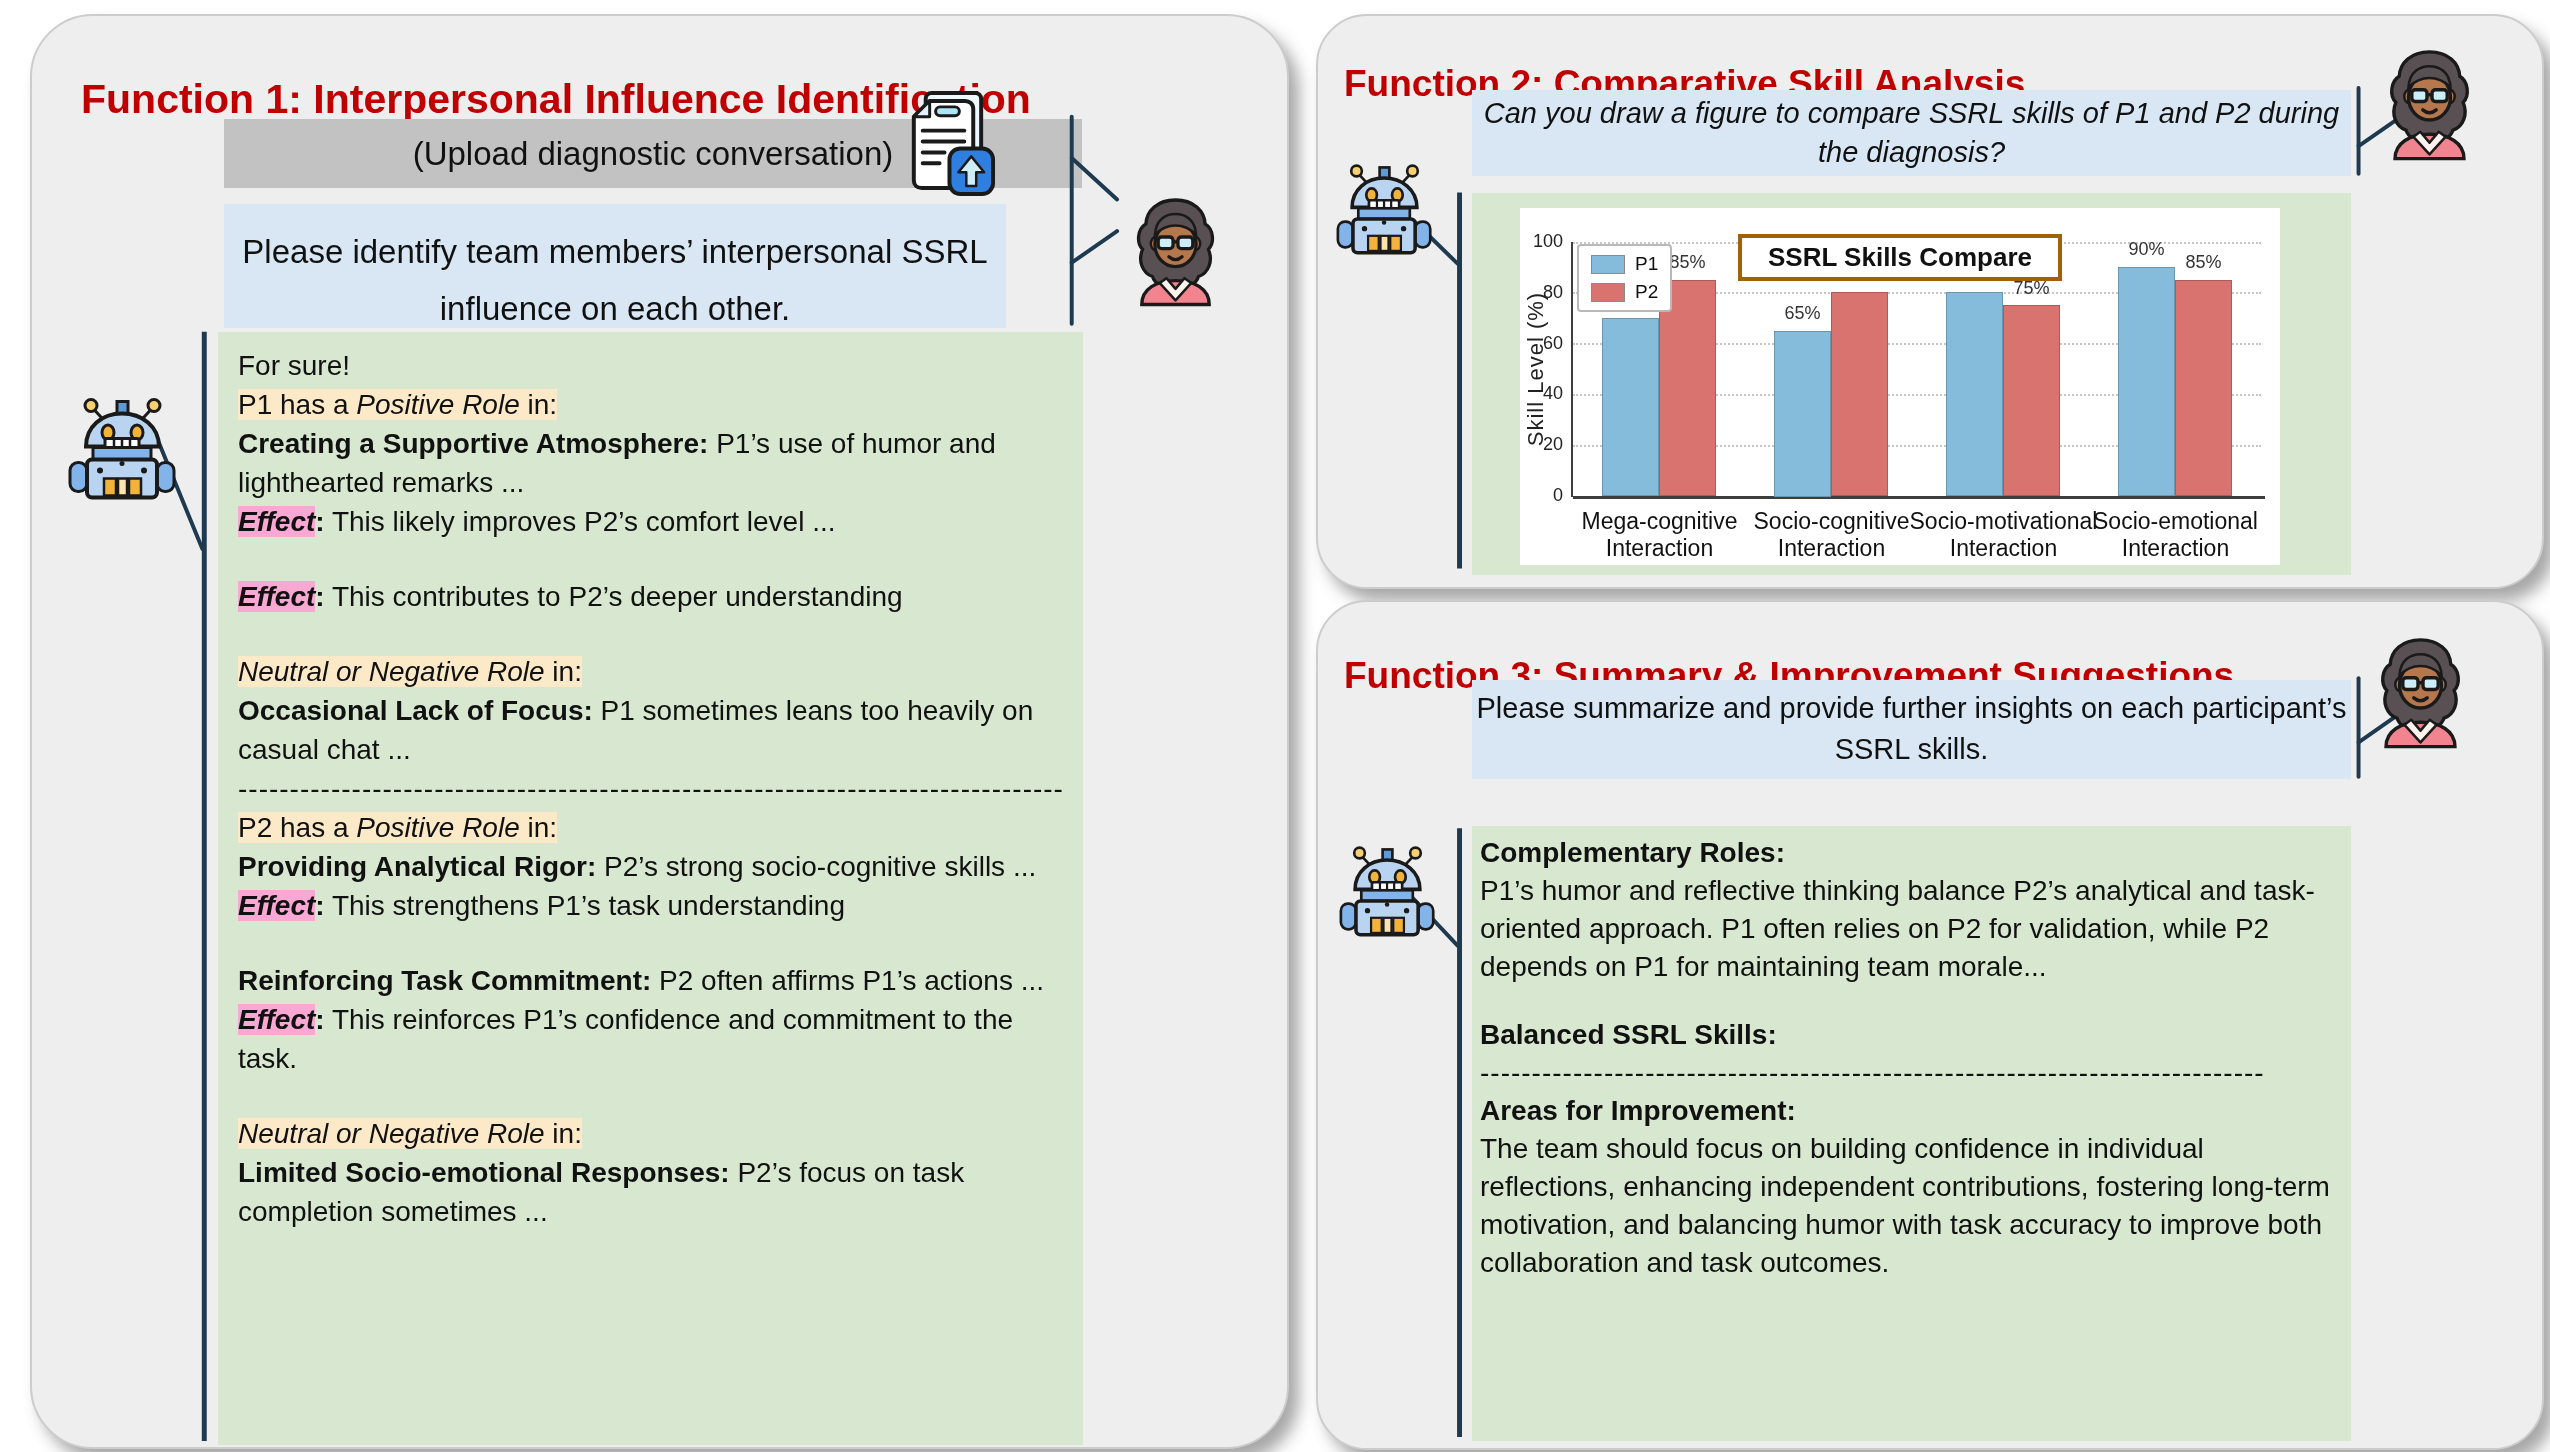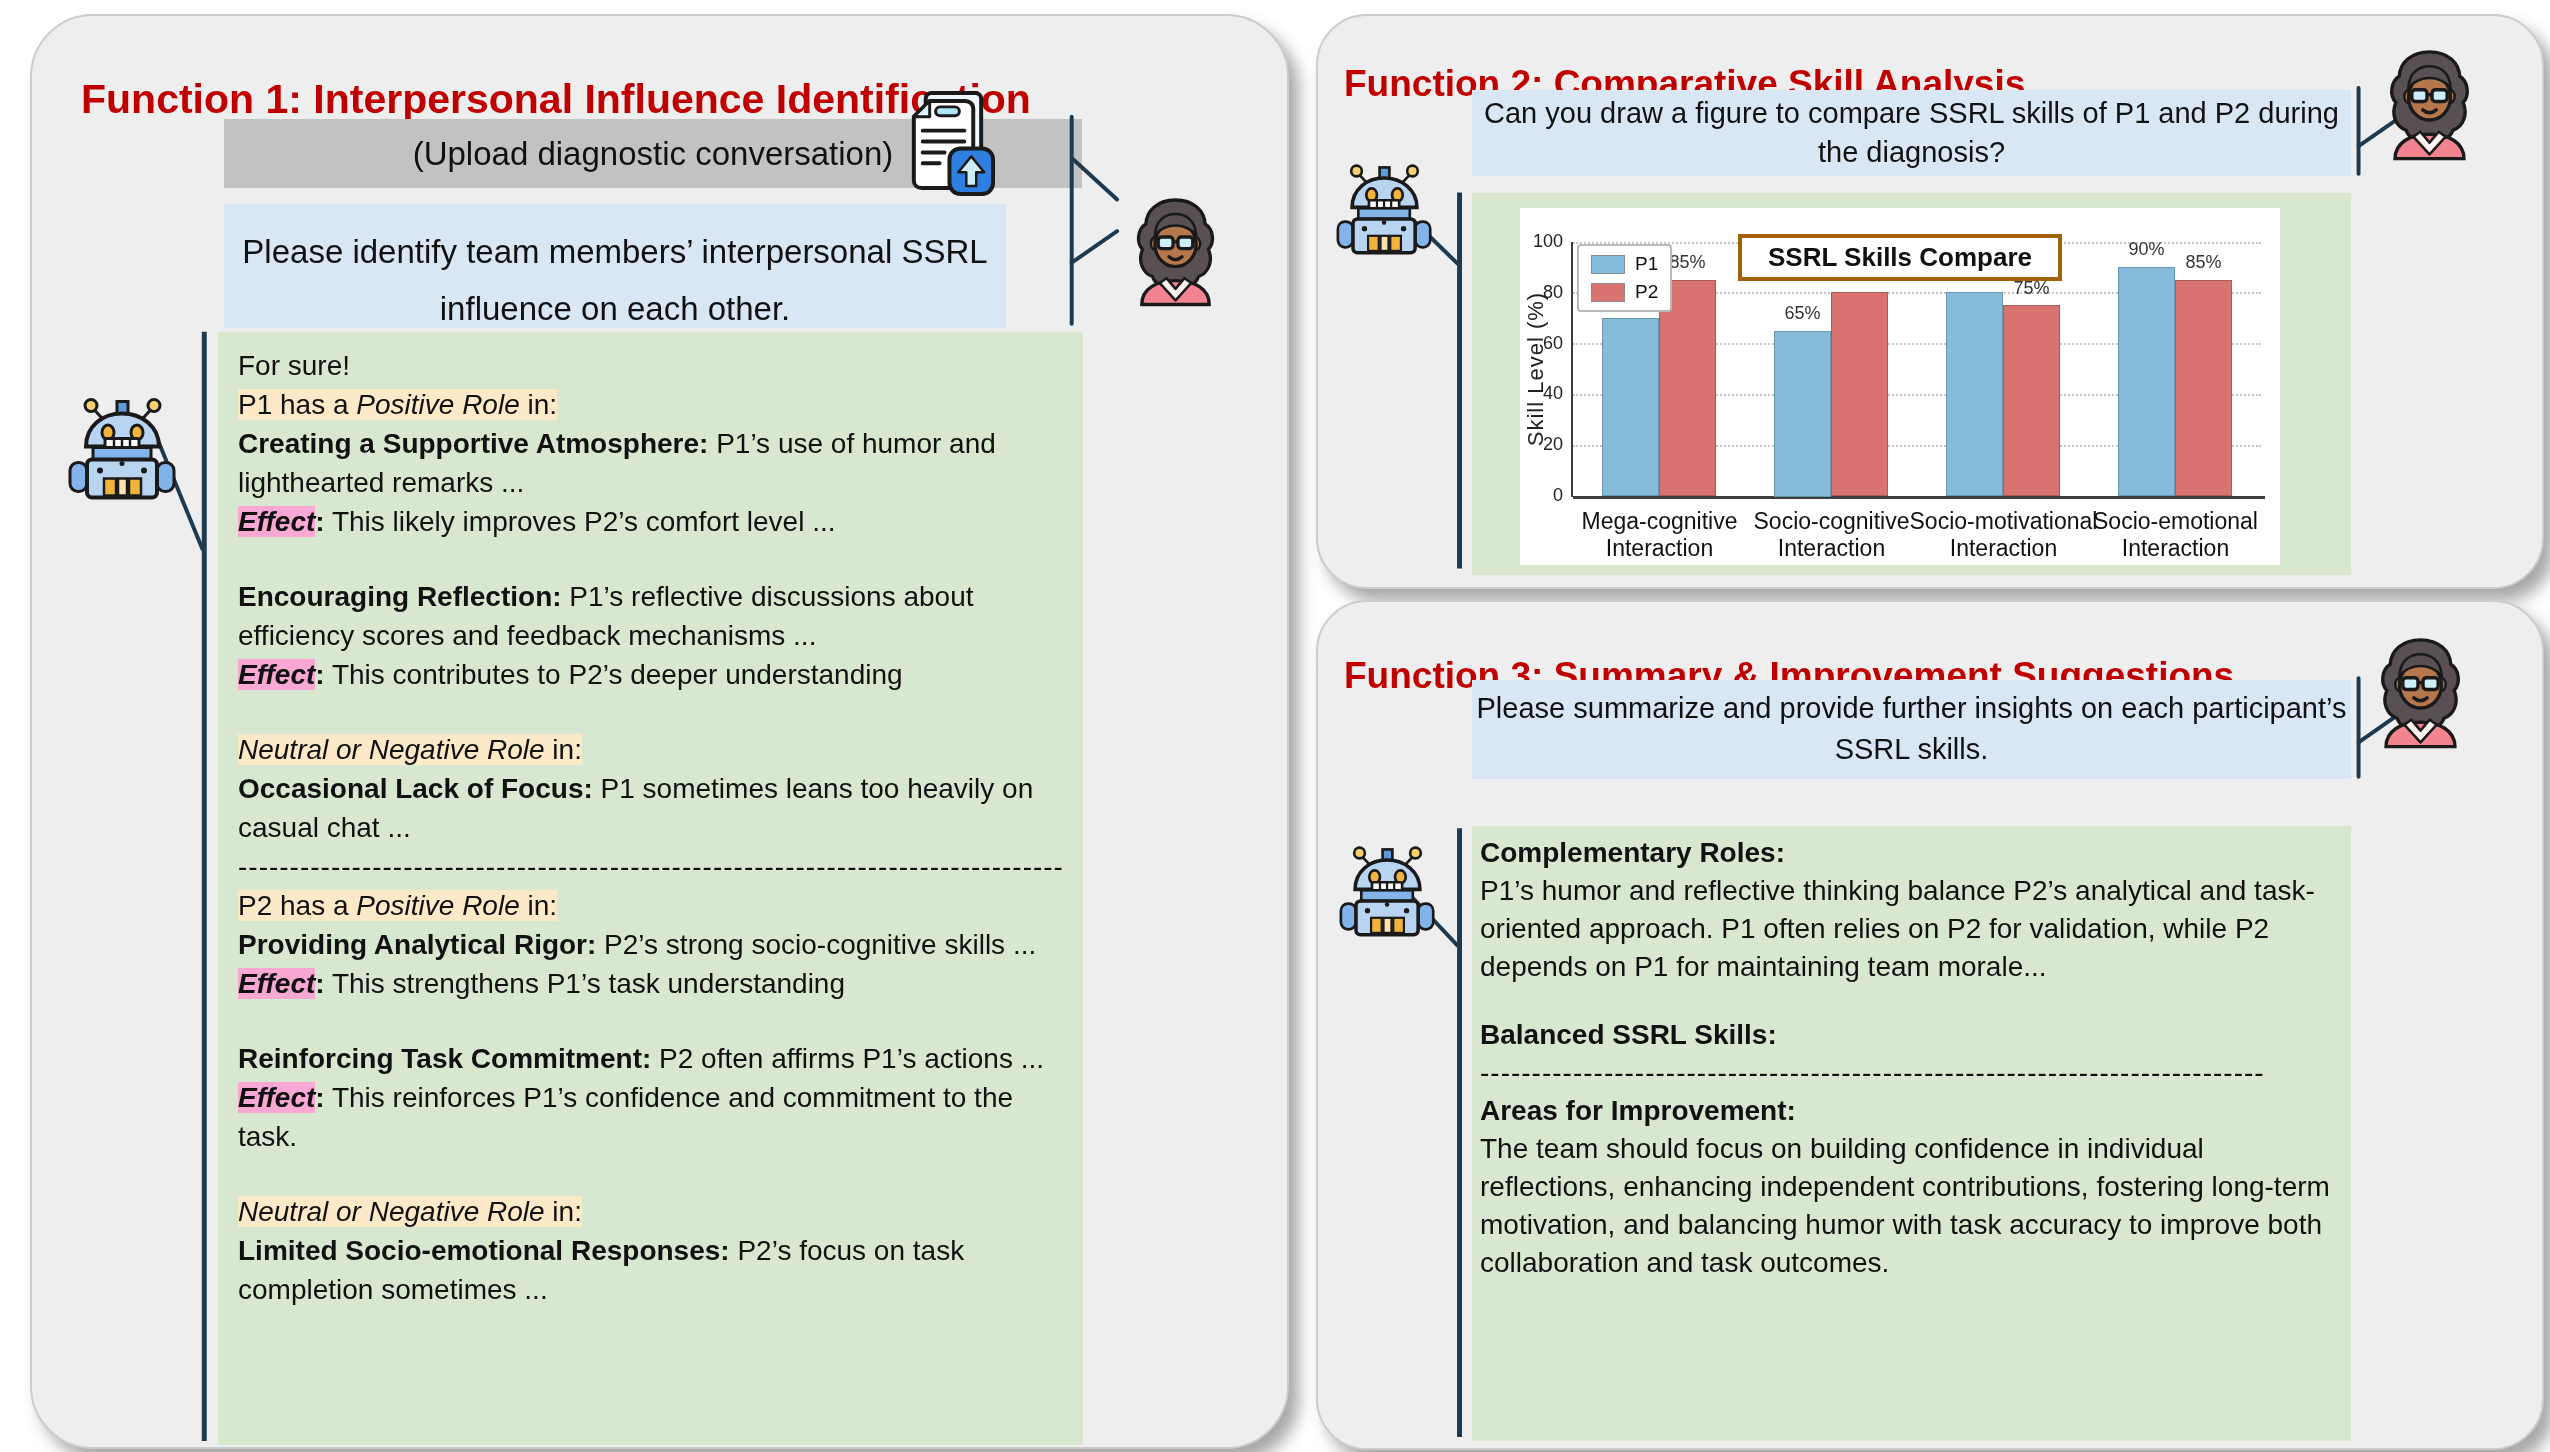--- a/index.html
+++ b/index.html
@@ -14,21 +14,21 @@
   #panel-f1 .panel-title{left:49px;top:26px;font-size:41px;}
   #panel-f2 .panel-title{left:26px;top:16px;font-size:37px;}
   #panel-f3 .panel-title{left:26px;top:22px;font-size:37px;}
 
   .upload-bar{position:absolute;left:192px;top:103px;width:858px;height:69px;background:#c2c2c2;
               display:flex;align-items:center;justify-content:center;font-size:33px;}
   .doc-icon{position:absolute;left:864px;top:73px;width:101px;height:111px;z-index:7;}
 
   .user-bubble{position:absolute;background:#d9e7f5;text-align:center;}
   #panel-f1 .user-bubble{left:192px;top:188px;width:782px;height:124px;font-size:33px;line-height:57px;padding-top:19px;box-sizing:border-box;}
-  #panel-f2 .user-bubble{left:154px;top:74px;width:879px;height:86px;font-size:29px;line-height:39px;padding-top:4px;box-sizing:border-box;}
+  #panel-f2 .user-bubble{left:154px;top:74px;width:879px;height:86px;font-size:29px;line-height:39px;padding-top:4px;box-sizing:border-box;font-style:italic;}
   #panel-f3 .user-bubble{left:154px;top:78px;width:879px;height:99px;font-size:29px;line-height:41px;padding-top:8px;box-sizing:border-box;}
 
   .bot-bubble{position:absolute;background:#d8e8d0;box-sizing:border-box;}
   #panel-f1 .bot-bubble{left:186px;top:316px;width:865px;height:1113px;padding:14px 20px;font-size:28px;line-height:39px;}
   #panel-f3 .bot-bubble{left:154px;top:224px;width:879px;height:615px;padding:8px 8px 0;font-size:28px;line-height:38px;overflow:hidden;}
   #panel-f2 .bot-bubble{left:154px;top:177px;width:879px;height:382px;}
 
   .para{margin:0;}
   .blank{height:36px;}
   #panel-f3 .blank{height:30px;}
@@ -138,21 +138,20 @@
           <use href="#sym-woman"></use>
         </svg>
     </div>
 
     <div class="bot-bubble">
         <div class="para"><span class="">For sure!</span></div>
         <div class="para"><span class="hl-beige">P1 has a </span><span class="i hl-beige">Positive Role</span><span class="hl-beige"> in:</span></div>
         <div class="para"><span class="b">Creating a Supportive Atmosphere:</span><span class=""> P1’s use of humor and lighthearted remarks ...</span></div>
         <div class="para"><span class="b i hl-purple">Effect</span><span class="b">:</span><span class=""> This likely improves P2’s comfort level ...</span></div>
         <div class="blank"></div>
-        <div class="para"><span class="b">Encouraging Reflection:</span><span class=""> P1’s reflective discussions about efficiency scores and feedback mechanisms ...</span></div>
         <div class="para"><span class="b i hl-purple">Effect</span><span class="b">:</span><span class=""> This contributes to P2’s deeper understanding</span></div>
         <div class="blank"></div>
         <div class="para"><span class="i hl-beige">Neutral or Negative Role</span><span class="hl-beige"> in:</span></div>
         <div class="para"><span class="b">Occasional Lack of Focus:</span><span class=""> P1 sometimes leans too heavily on casual chat ...</span></div>
         <div class="para dash"><span class="">--------------------------------------------------------------------------------------------</span></div>
         <div class="para"><span class="hl-beige">P2 has a </span><span class="i hl-beige">Positive Role</span><span class="hl-beige"> in:</span></div>
         <div class="para"><span class="b">Providing Analytical Rigor:</span><span class=""> P2’s strong socio-cognitive skills ...</span></div>
         <div class="para"><span class="b i hl-purple">Effect</span><span class="b">:</span><span class=""> This strengthens P1’s task understanding</span></div>
         <div class="blank"></div>
         <div class="para"><span class="b">Reinforcing Task Commitment:</span><span class=""> P2 often affirms P1’s actions ...</span></div>

